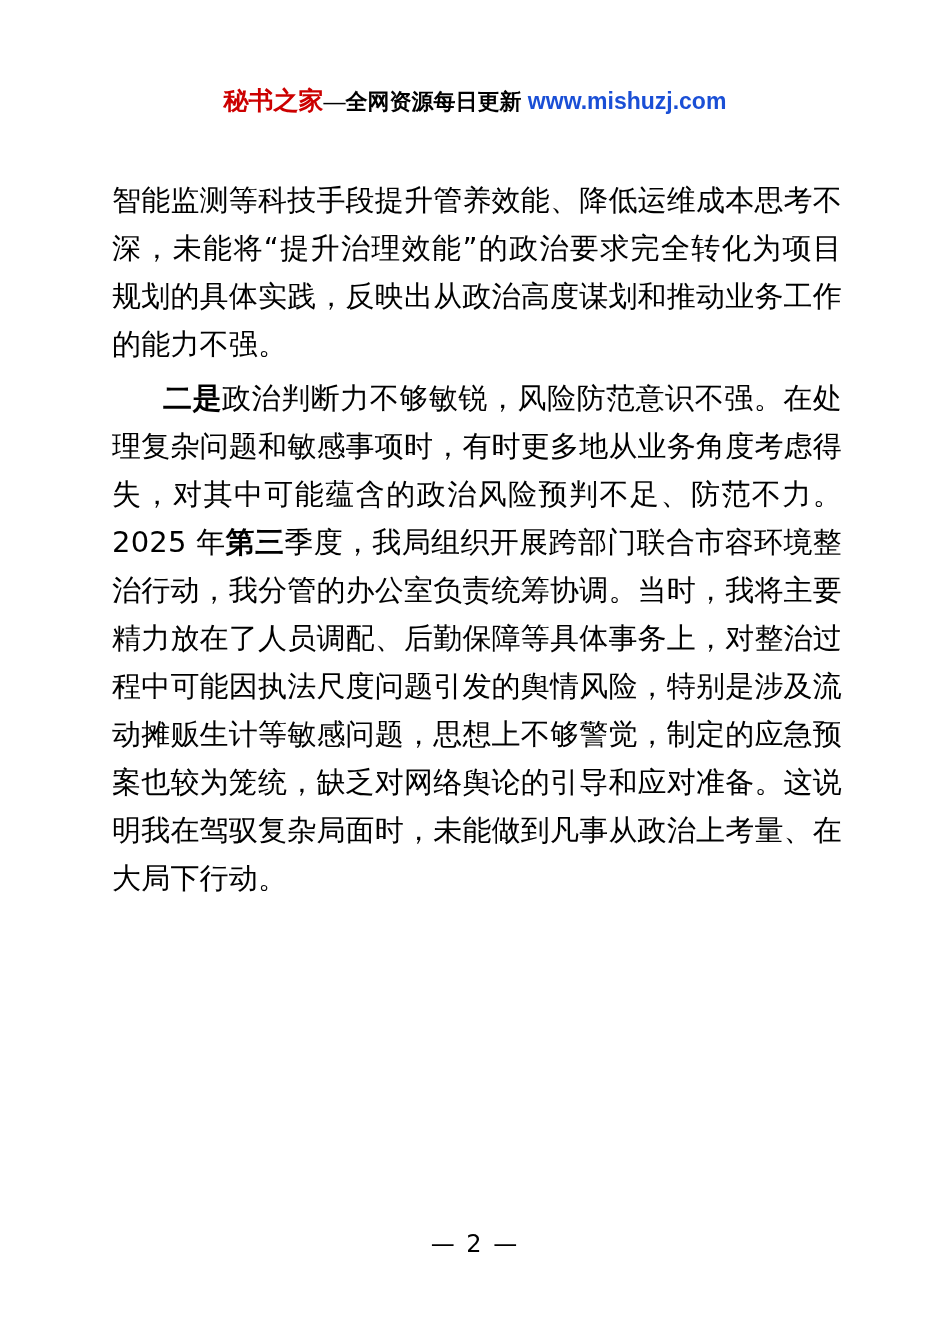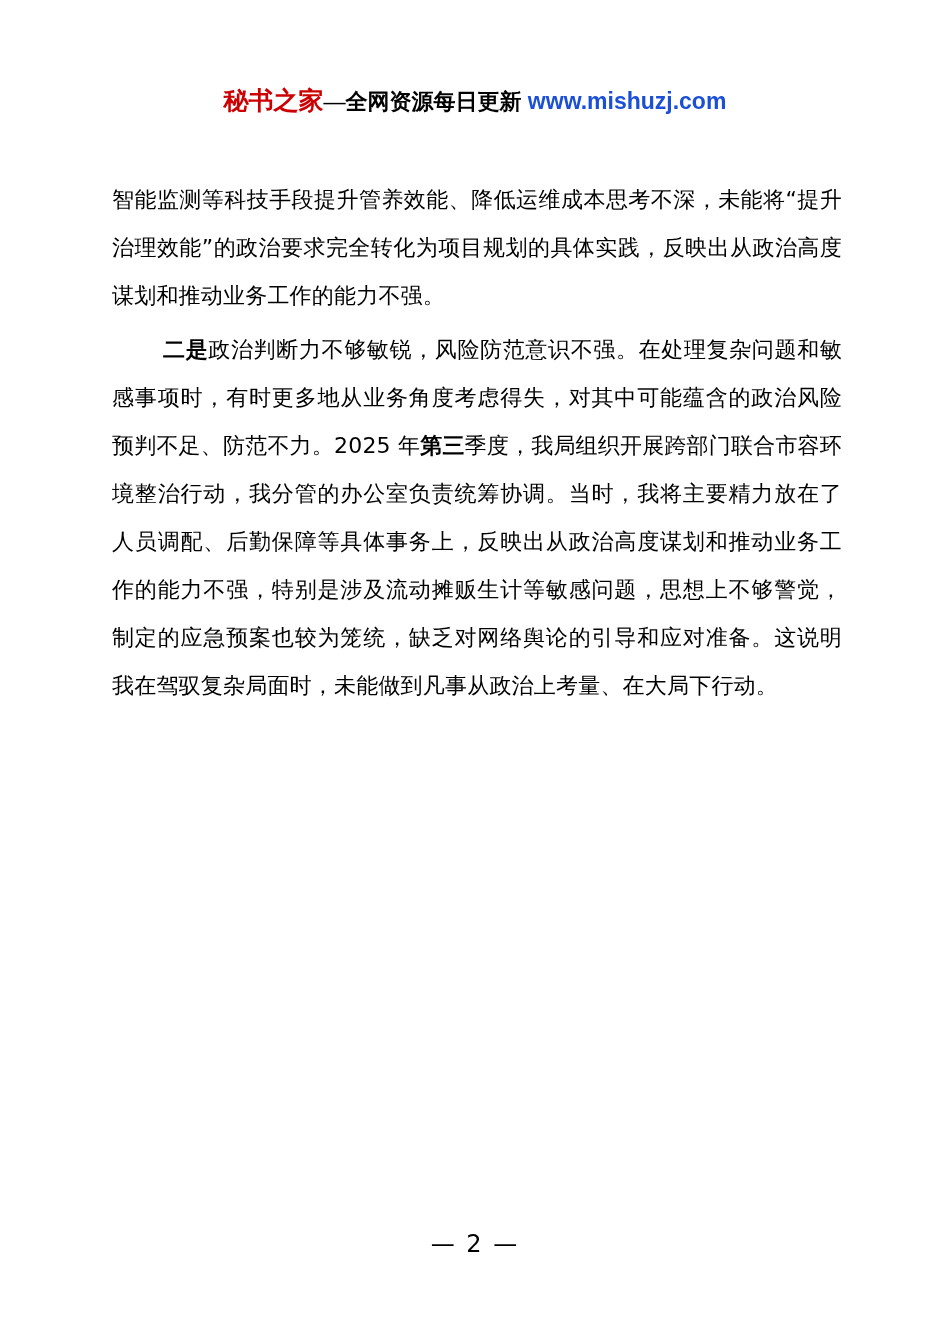--- a/index.html
+++ b/index.html
@@ -49,21 +49,21 @@
     font-family: "Liberation Sans", sans-serif;
   }
   .content {
     position: absolute;
     top: 176px;
     left: 112px;
     width: 730px;
   }
   p.para {
     margin: 0 0 6px 0;
-    font-size: 22px;
+    font-size: 29px;
     line-height: 48px;
     text-align: justify;
     text-justify: inter-ideograph;
     letter-spacing: 0.2px;
     font-family: "DejaVu Sans", "Liberation Sans", sans-serif;
     font-weight: 400;
   }
   p.indent {
     text-indent: 51px;
   }
@@ -87,18 +87,18 @@
 <body>
 
 <div class="page">
 
   <div class="header">
     <span class="brand">秘书之家</span><span class="tagline">—全网资源每日更新</span> <span class="url">www.mishuzj.com</span>
   </div>
 
   <div class="content" id="body-container">
       <p class="para"><span>智能监测等科技手段提升管养效能、降低运维成本思考不深，未能将“提升治理效能”的政治要求完全转化为项目规划的具体实践，反映出从政治高度谋划和推动业务工作的能力不强。</span></p>
-      <p class="para indent"><span class="bold">二是</span><span>政治判断力不够敏锐，风险防范意识不强。在处理复杂问题和敏感事项时，有时更多地从业务角度考虑得失，对其中可能蕴含的政治风险预判不足、防范不力。2025 年</span><span class="bold">第三</span><span>季度，我局组织开展跨部门联合市容环境整治行动，我分管的办公室负责统筹协调。当时，我将主要精力放在了人员调配、后勤保障等具体事务上，反映出从政治高度谋划和推动业务工作的能力不强，特别是涉及流动摊贩生计等敏感问题，思想上不够警觉，制定的应急预案也较为笼统，缺乏对网络舆论的引导和应对准备。这说明我在驾驭复杂局面时，未能做到凡事从政治上考量、在大局下行动。</span></p>
+      <p class="para indent"><span class="bold">二是</span><span>政治判断力不够敏锐，风险防范意识不强。在处理复杂问题和敏感事项时，有时更多地从业务角度考虑得失，对其中可能蕴含的政治风险预判不足、防范不力。2025 年</span><span class="bold">第三</span><span>季度，我局组织开展跨部门联合市容环境整治行动，我分管的办公室负责统筹协调。当时，我将主要精力放在了人员调配、后勤保障等具体事务上，对整治过程中可能因执法尺度问题引发的舆情风险，特别是涉及流动摊贩生计等敏感问题，思想上不够警觉，制定的应急预案也较为笼统，缺乏对网络舆论的引导和应对准备。这说明我在驾驭复杂局面时，未能做到凡事从政治上考量、在大局下行动。</span></p>
     </div>
 
   <div class="footer">— 2 —</div>
 
 </div>
 
 </body></html>

